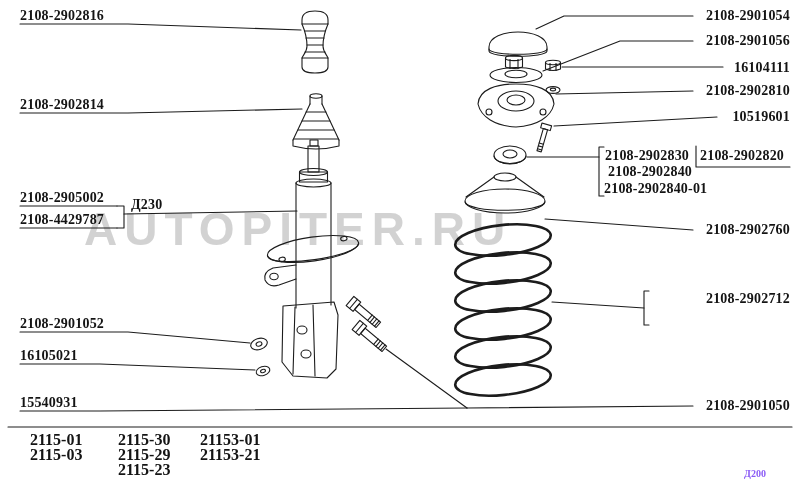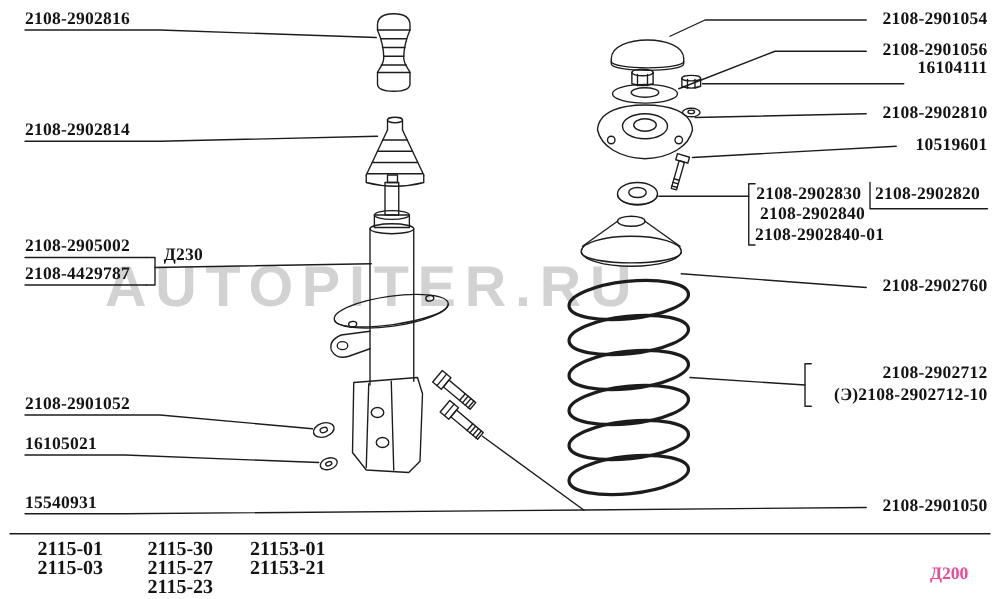--- a/index.html
+++ b/index.html
@@ -20,21 +20,21 @@
     stroke-linecap:round; stroke-linejoin:round;
   }
   .canvas .spring ellipse { stroke-width:2.6; }
   .lbl {
     position:absolute; z-index:3; white-space:nowrap;
     font-size:14px; font-weight:700; color:#141414; letter-spacing:.2px;
   }
   .r { text-align:center; }
   .mdl { position:absolute; z-index:3; font-size:16px; font-weight:700; color:#141414; white-space:nowrap; }
   .caption { position:absolute; left:388px; top:448px; z-index:3; font-size:14.5px; font-weight:700; color:#141414; }
-  .sheet   { position:absolute; left:744px; top:452px; z-index:3; font-size:14px; font-weight:700; color:#ec4899; }
+  .sheet   { position:absolute; left:744px; top:468px; z-index:3; font-size:10px; font-weight:700; color:#8b5cf6; }
 </style>
 </head>
 <body>
 
 <div class="page">
 
   <div class="watermark">AUTOPITER.RU</div>
 
   <svg class="canvas" width="800" height="479" viewBox="0 0 800 479">
 
@@ -207,35 +207,34 @@
   <div class="lbl" style="left:20px; top:97px">2108-2902814</div>
   <div class="lbl" style="left:20px; top:190px">2108-2905002</div>
   <div class="lbl" style="left:20px; top:212px">2108-4429787</div>
   <div class="lbl" style="left:131px; top:197px">Д230</div>
   <div class="lbl" style="left:20px; top:316px">2108-2901052</div>
   <div class="lbl" style="left:20px; top:348px">16105021</div>
   <div class="lbl" style="left:20px; top:395px">15540931</div>
 
   <div class="lbl r" style="right:10px; top:8px">2108-2901054</div>
   <div class="lbl r" style="right:10px; top:33px">2108-2901056</div>
-  <div class="lbl r" style="right:10px; top:47px">16104111</div>
+  <div class="lbl r" style="right:10px; top:60px">16104111</div>
   <div class="lbl r" style="right:10px; top:83px">2108-2902810</div>
   <div class="lbl r" style="right:10px; top:109px">10519601</div>
   <div class="lbl" style="left:605px; top:148px">2108-2902830</div>
   <div class="lbl" style="left:700px; top:148px">2108-2902820</div>
   <div class="lbl" style="left:608px; top:164px">2108-2902840</div>
   <div class="lbl" style="left:604px; top:181px">2108-2902840-01</div>
   <div class="lbl r" style="right:10px; top:222px">2108-2902760</div>
   <div class="lbl r" style="right:10px; top:291px">2108-2902712</div>
-  <div class="lbl r" style="right:10px; top:309px">(Э)2108-2902712-10</div>
   <div class="lbl r" style="right:10px; top:398px">2108-2901050</div>
 
   <div class="mdl" style="left:30px;  top:431px">2115-01</div>
   <div class="mdl" style="left:30px;  top:446px">2115-03</div>
   <div class="mdl" style="left:118px; top:431px">2115-30</div>
-  <div class="mdl" style="left:118px; top:446px">2115-27</div>
+  <div class="mdl" style="left:118px; top:446px">2115-29</div>
   <div class="mdl" style="left:118px; top:461px">2115-23</div>
   <div class="mdl" style="left:200px; top:431px">21153-01</div>
   <div class="mdl" style="left:200px; top:446px">21153-21</div>
 
   <div class="sheet">Д200</div>
 
 </div>
 
 </body></html>

